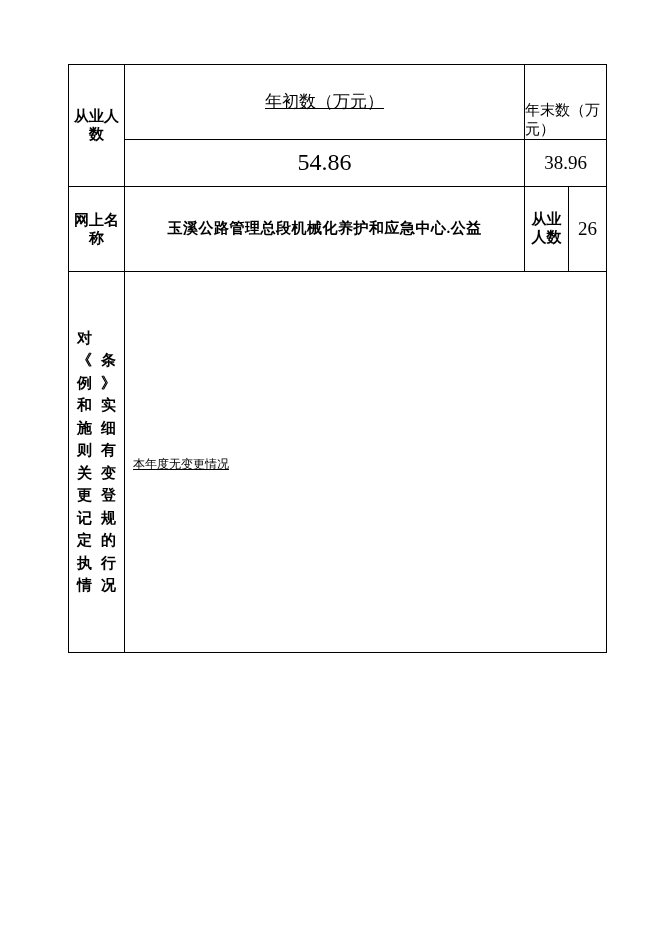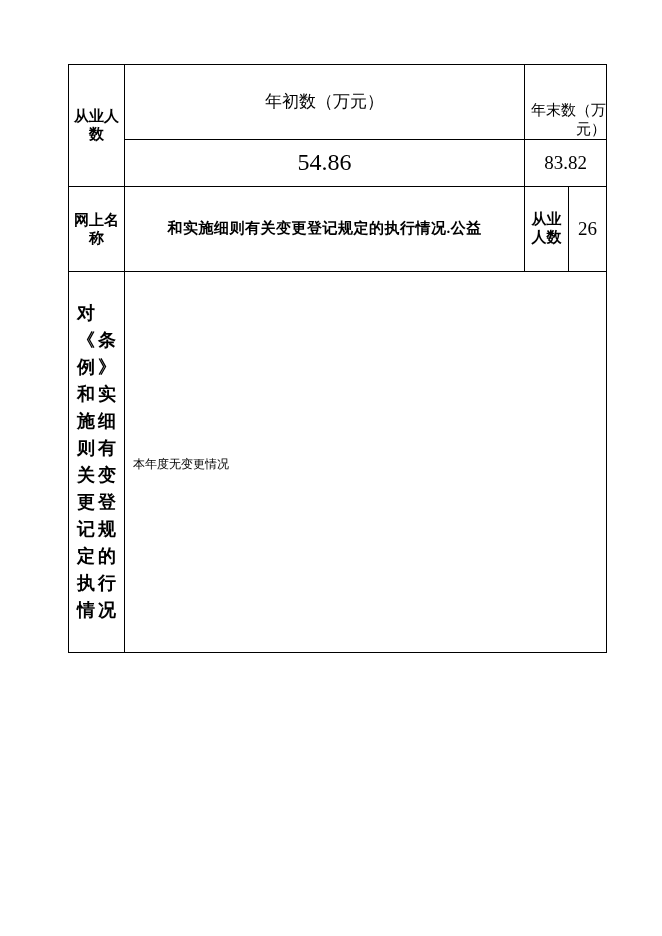--- a/index.html
+++ b/index.html
@@ -42,41 +42,41 @@
   .col-wide  { width: 400px; }
   .col-right-label { width: 44px; }
   .col-right-val { width: 38px; }
 
   .lbl-vert {
     font-weight: bold;
     font-size: 15px;
     line-height: 1.25;
     letter-spacing: 0px;
   }
-  .row-h1 { height: 62px; }
+  .row-h1 { height: 62px; text-decoration: underline; }
   .row-h2 { height: 46px; }
   .row-h3 { height: 84px; }
   .row-h4 { height: 380px; }
 
   .center-big {
     font-size: 17px;
     text-align: center;
   }
   .num-big {
     font-size: 24px;
     text-align: center;
   }
   .num-mid {
     font-size: 19px;
     text-align: center;
   }
   .label-two-line {
     font-size: 15px;
     line-height: 1.25;
-    text-align: right;
+    text-align: left;
     margin-top: 36px;
   }
   .org-name {
     font-size: 15px;
     font-weight: bold;
     text-align: center;
     letter-spacing: 0.5px;
   }
   .stack-label {
     font-weight: bold;
@@ -93,24 +93,25 @@
   }
   td.notes-cell {
     vertical-align: top;
     text-align: left;
   }
   .notes-text {
     font-size: 12px;
     padding: 6px 6px 0 8px;
     text-align: left;
     line-height: 1.4;
+    text-decoration: underline;
   }
   .vert-justify {
     font-weight: bold;
-    font-size: 18px;
+    font-size: 15px;
     line-height: 1.5;
     text-align: justify;
     text-align-last: justify;
     padding: 4px 8px;
     box-sizing: border-box;
     word-break: break-all;
   }
   td.vert-label-cell {
     vertical-align: top;
   }
@@ -138,30 +139,30 @@
         <td colspan="2">
           <div class="label-two-line">年末数（万元）</div>
         </td>
       </tr>
 
       <tr>
         <td class="row-h2">
           <div class="num-big">54.86</div>
         </td>
         <td colspan="2">
-          <div class="num-mid">83.82</div>
+          <div class="num-mid">38.96</div>
         </td>
       </tr>
 
       <tr>
         <td class="row-h3 col-label">
           <div class="stack-label">网上名称</div>
         </td>
         <td>
-          <div class="org-name">和实施细则有关变更登记规定的执行情况.公益</div>
+          <div class="org-name">玉溪公路管理总段机械化养护和应急中心.公益</div>
         </td>
         <td class="col-right-label">
           <div class="narrow-stack">从业人数</div>
         </td>
         <td class="col-right-val">
           <div class="num-mid">26</div>
         </td>
       </tr>
 
       <tr>

